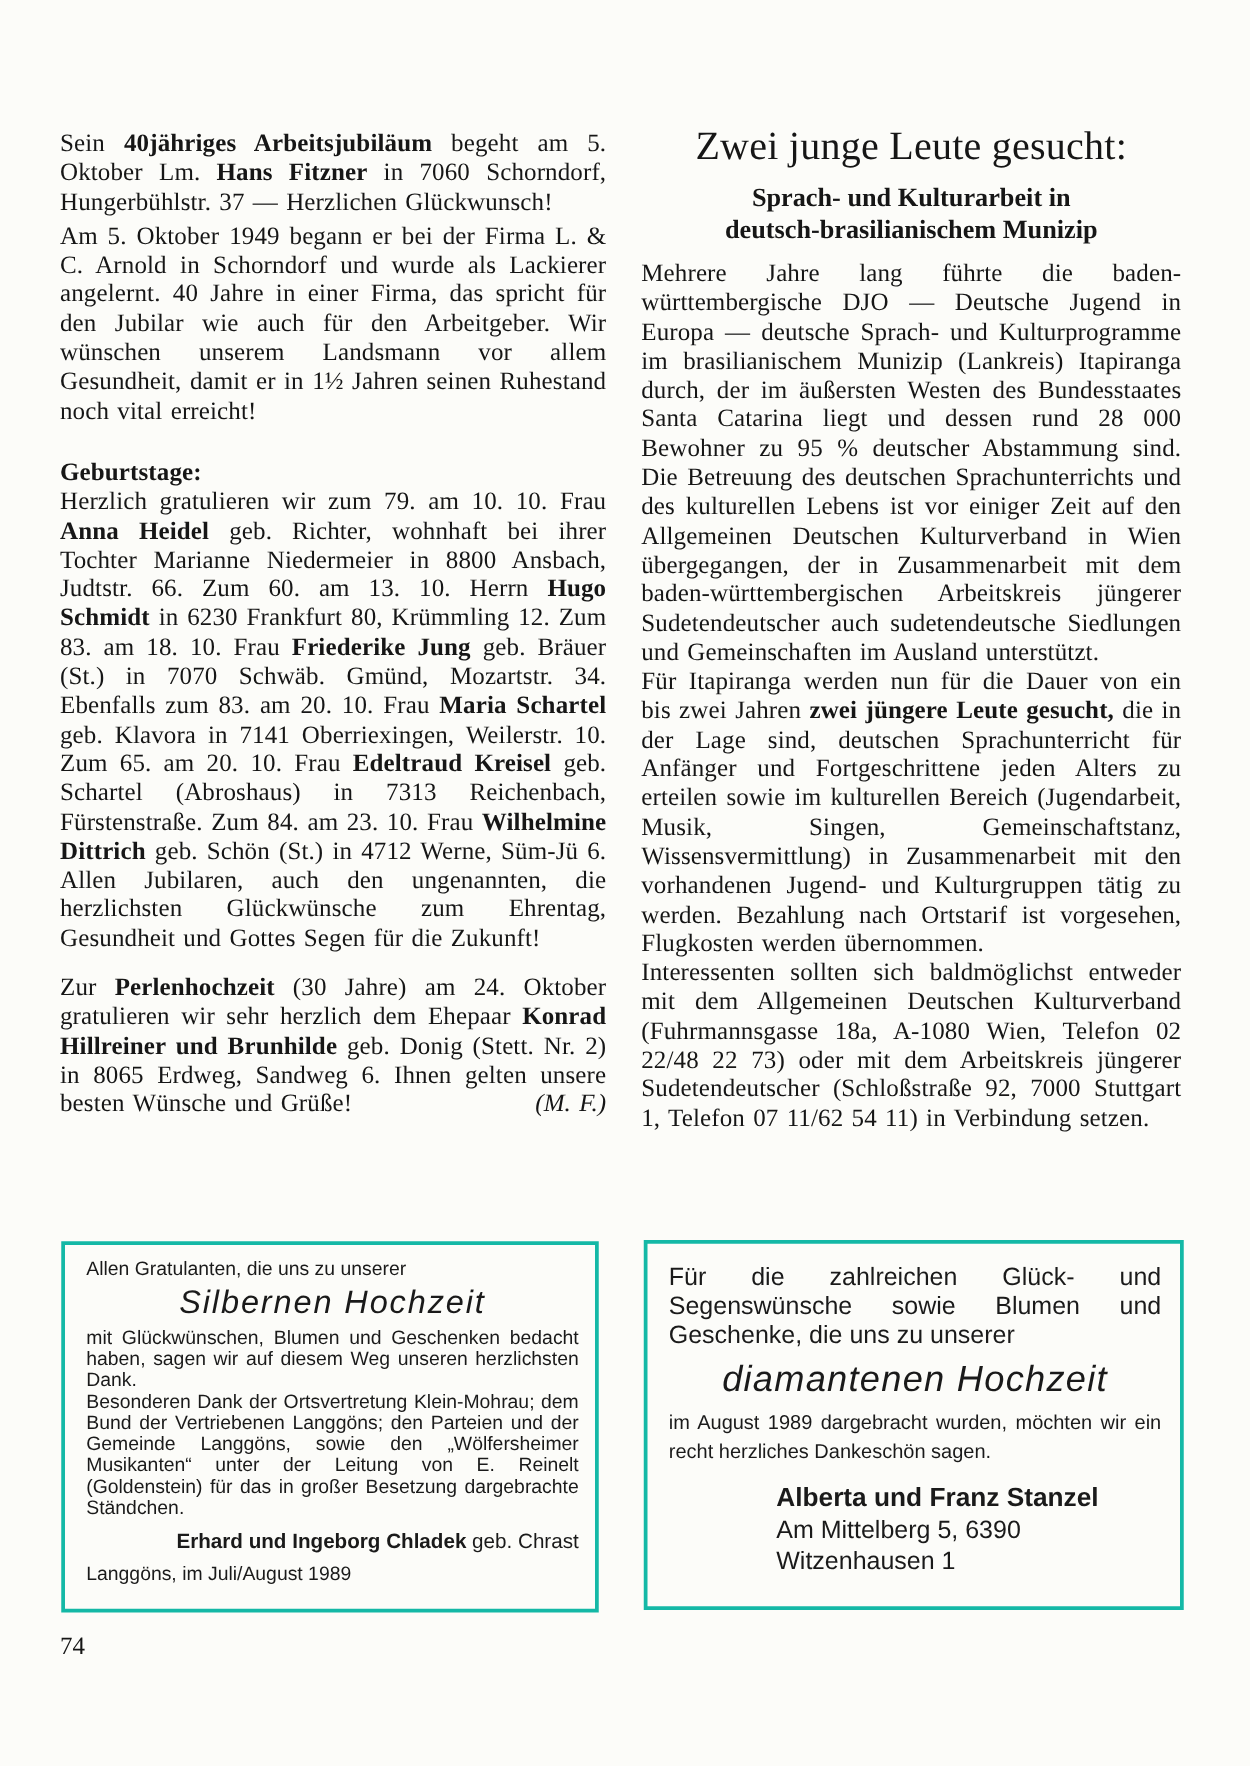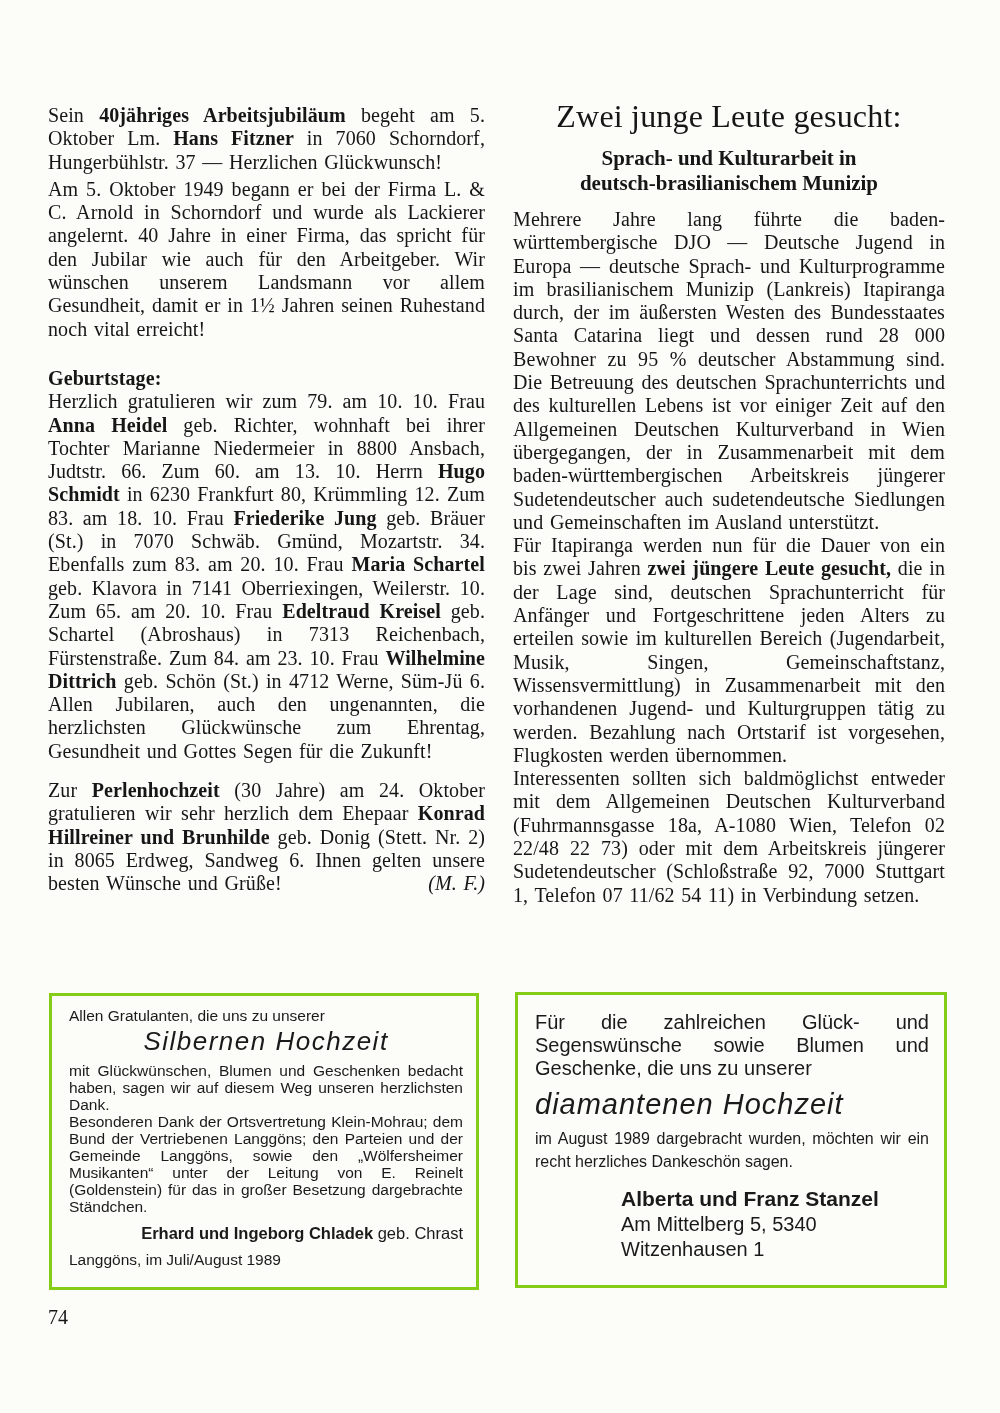--- a/index.html
+++ b/index.html
@@ -35,34 +35,34 @@
     font-family:"Liberation Serif", serif;
     font-size:21px;line-height:25px;font-weight:bold;
     text-align:center;margin:12px 0 12px 0;
   }
 
   .b{font-weight:bold;}
 
   
   .box{
     position:absolute;box-sizing:border-box;
-    border:3px solid #84cc16;background:#fcfcf9;
+    border:3px solid #14b8a6;background:#fcfcf9;
     font-family:"Liberation Sans", sans-serif;color:#1a1a1a;
   }
   .box-silver{left:49px;top:993px;width:430px;height:297px;padding:11px 13px 8px 17px;}
   .s-intro{font-size:15.5px;line-height:18px;}
   .s-title{font-size:26px;line-height:31px;font-style:italic;text-align:center;letter-spacing:1.5px;margin:1px 0 5px 0;}
   .s-body{font-size:15.5px;line-height:17px;text-align:justify;margin:0;}
   .s-sig{font-size:16.5px;line-height:19px;text-align:right;margin-top:9px;}
   .s-line{font-size:15.5px;line-height:19px;margin-top:7px;}
   .s-line + .s-line{margin-top:1px;}
 
   .box-diamond{left:515px;top:992px;width:432px;height:296px;padding:16px 15px 10px 17px;}
   .d-intro{font-size:20px;line-height:23px;text-align:justify;margin:0;}
-  .d-title{font-size:29px;line-height:34px;font-style:italic;letter-spacing:1px;margin:7px 0 6px 0;}
+  .d-title{font-size:29px;line-height:34px;font-style:italic;text-align:center;letter-spacing:1px;margin:7px 0 6px 0;}
   .d-body{font-size:16px;line-height:23px;text-align:justify;margin:0;}
   .d-sig{margin:12px 0 0 86px;}
   .d-name{font-size:21px;line-height:27px;font-weight:bold;}
   .d-addr{font-size:20px;line-height:25px;}
 
   .page-number{
     position:absolute;left:48px;top:1304px;
     font-family:"Liberation Serif", serif;font-size:20px;line-height:26px;
   }
 </style>
@@ -101,19 +101,19 @@
     <div class="s-sig"><span class="b">Erhard und Ingeborg Chladek</span><span> geb. Chrast</span></div>
     <div class="s-line">Langgöns, im Juli/August 1989</div>
   </aside>
 
   <aside class="box box-diamond">
     <p class="d-intro">Für die zahlreichen Glück- und Segenswünsche sowie Blumen und Geschenke, die uns zu unserer</p>
     <div class="d-title">diamantenen Hochzeit</div>
     <p class="d-body">im August 1989 dargebracht wurden, möchten wir ein recht herzliches Dankeschön sagen.</p>
     <div class="d-sig">
       <div class="d-name">Alberta und Franz Stanzel</div>
-      <div class="d-addr">Am Mittelberg 5, 5340 Witzenhausen 1</div>
+      <div class="d-addr">Am Mittelberg 5, 6390 Witzenhausen 1</div>
     </div>
   </aside>
 
   <div class="page-number">74</div>
 
 </div>
 
 </body></html>

